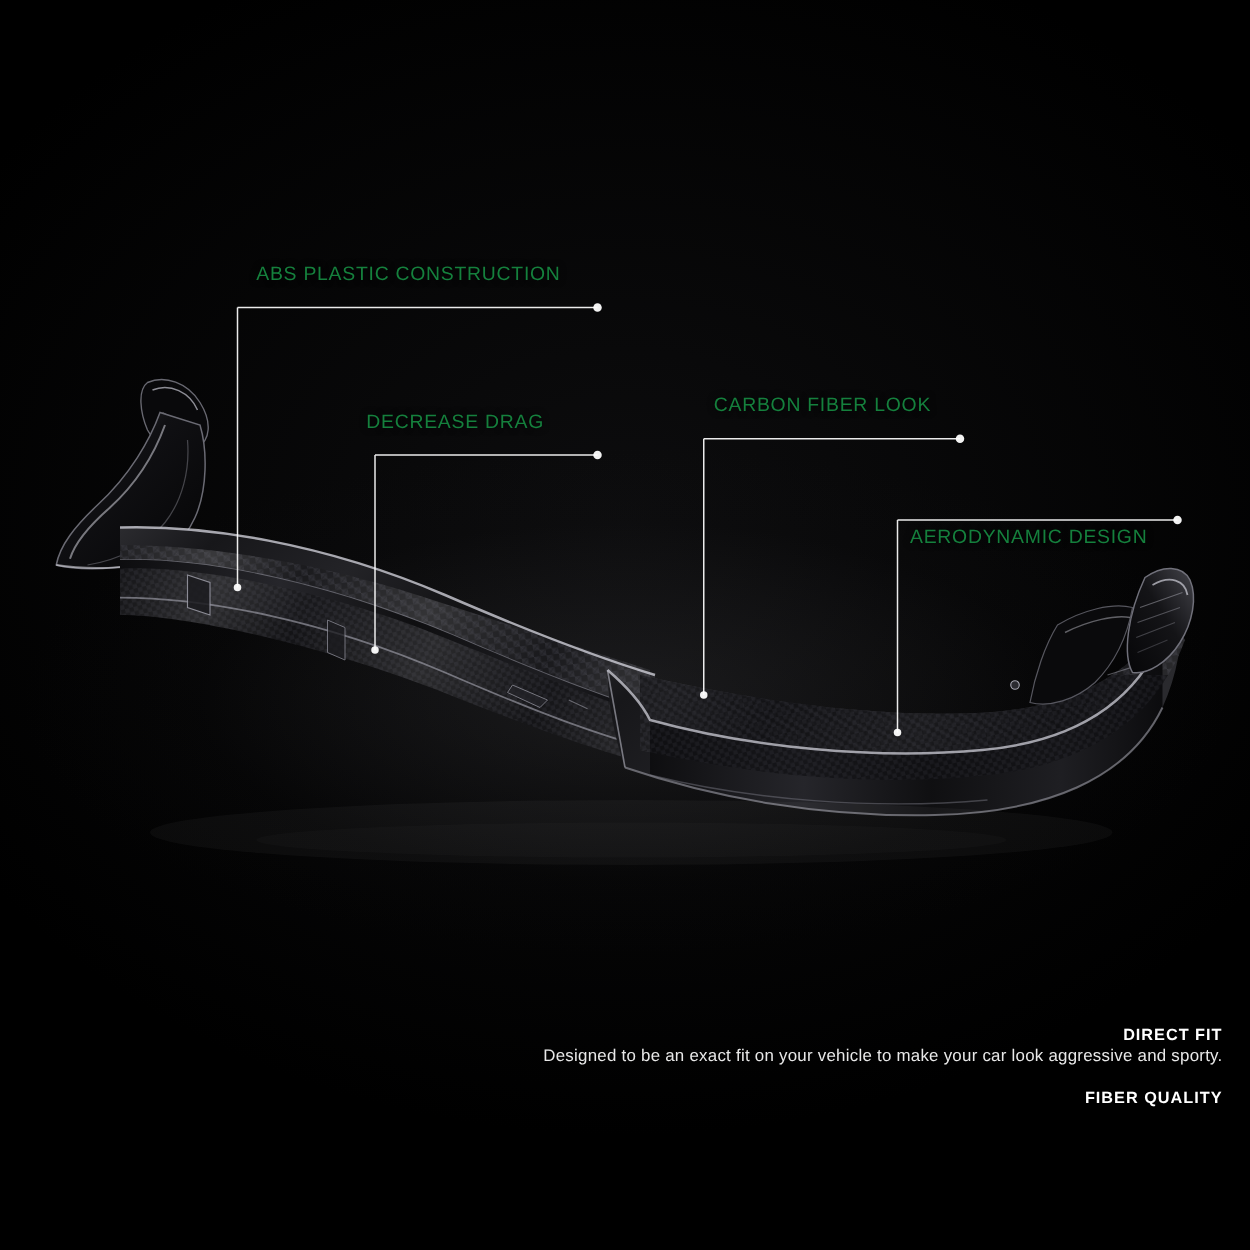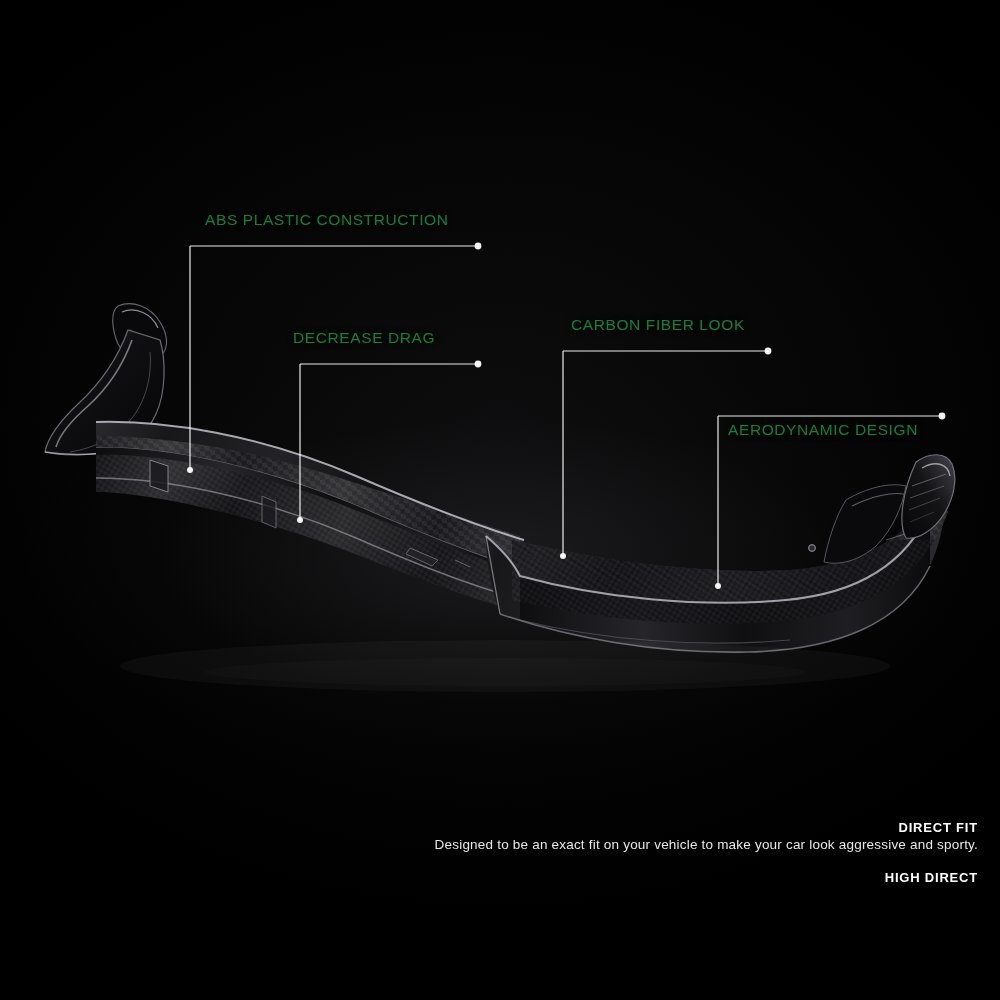--- a/index.html
+++ b/index.html
@@ -272,16 +272,16 @@
   <div class="callout-label" style="left:571px; top:316px;">CARBON FIBER LOOK</div>
 
   <div class="callout-label" style="left:728px; top:381px;margin-top:40px;">AERODYNAMIC DESIGN</div>
 
   <div class="footer footer-block" id="footer-direct-fit" style="position:absolute;">
     <div class="footer-head">DIRECT FIT</div>
     <div class="footer-body">Designed to be an exact fit on your vehicle to make your car look aggressive and sporty.</div>
   </div>
 
   <div class="footer footer-block" id="footer-high-quality" style="position:absolute;">
-    <div class="footer-head">HIGH DIRECT</div>
+    <div class="footer-head">FIBER QUALITY</div>
   </div>
 
 </div>
 
 </body></html>

